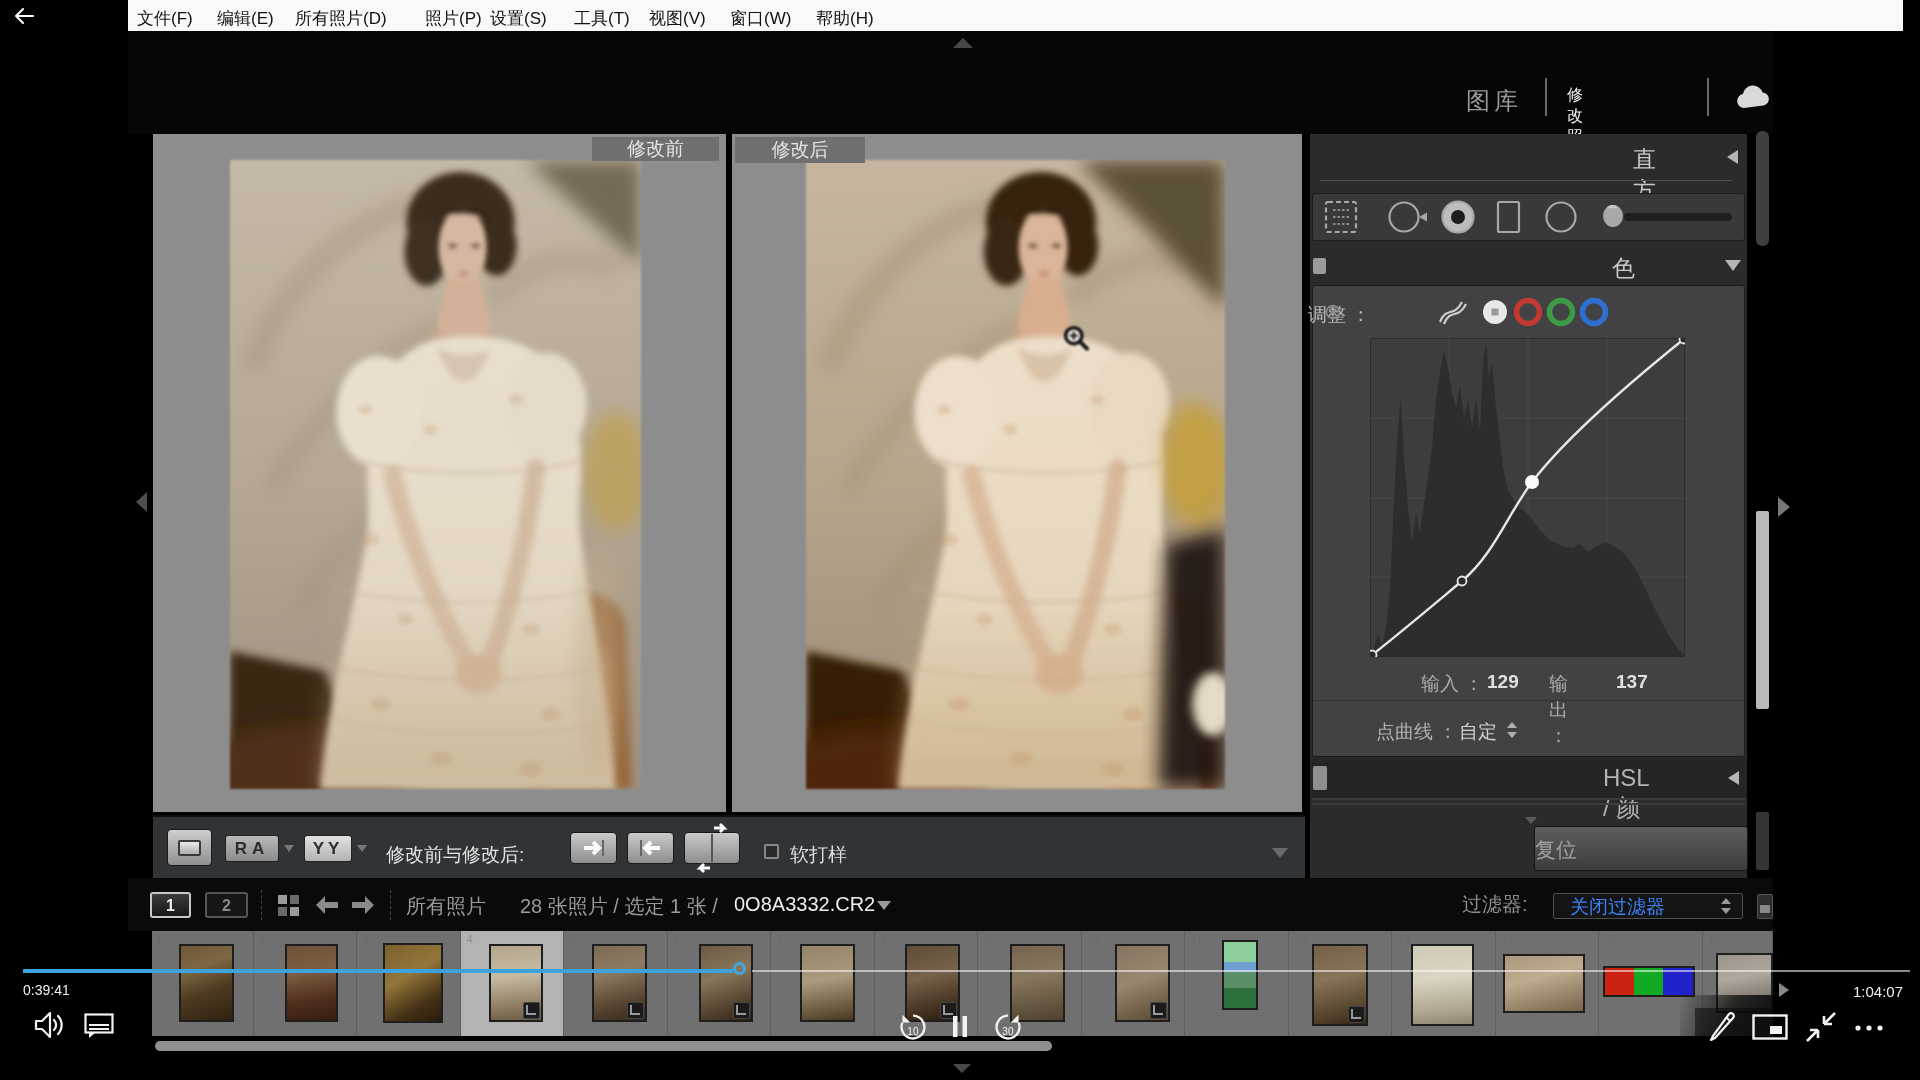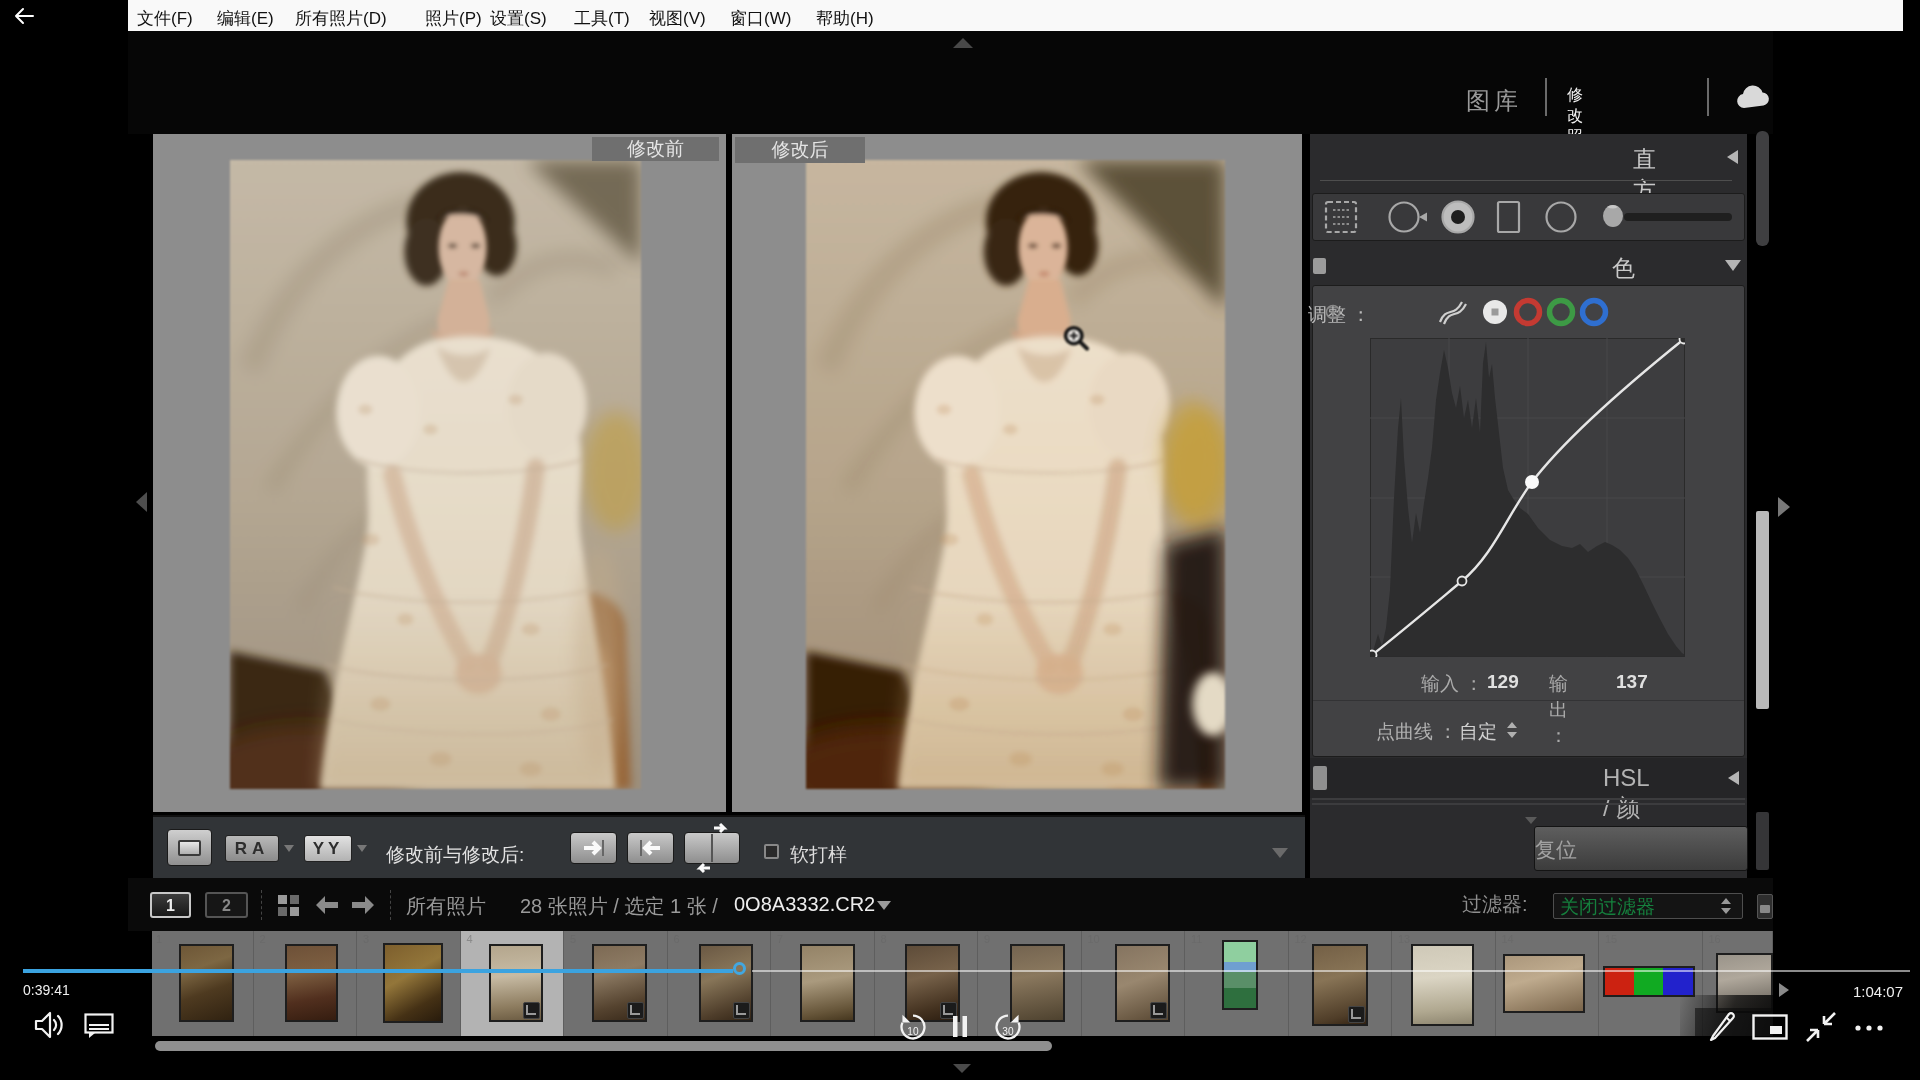--- a/index.html
+++ b/index.html
@@ -280,21 +280,21 @@
     </svg>
 <svg class="a" style="left:350px;top:894px" width="26" height="22" viewBox="0 0 26 22">
       <path d="M15 2 L24 11 L15 20 V14 H2 V8 H15 Z" fill="#8a8a8a"></path>
     </svg>
 <div class="a" style="left:390px;top:890px;width:1px;height:30px;border-left:1px dashed #444"></div>
 <div class="a" style="left:406px;top:893px;font-size:20px;color:#9a9a9a">所有照片</div>
 <div class="a" style="left:520px;top:893px;font-size:20px;color:#9a9a9a">28 张照片 / 选定 1 张 /</div>
 <div class="a" style="left:734px;top:893px;font-size:20px;color:#ededed">0O8A3332.CR2</div>
 <div class="a" style="left:877px;top:901px;width:0;height:0;border-left:7px solid transparent;border-right:7px solid transparent;border-top:9px solid #9a9a9a"></div>
 <div class="a" style="left:1462px;top:891px;font-size:20px;color:#8e8e8e">过滤器:</div>
-<div class="a" style="left:1553px;top:893px;width:190px;height:26px;background:#141414;border:1px solid #4e4e4e;border-radius:2px;color:#15803d;font-size:19px;line-height:25px;padding-left:6px">关闭过滤器</div>
+<div class="a" style="left:1553px;top:893px;width:190px;height:26px;background:#141414;border:1px solid #4e4e4e;border-radius:2px;color:#3b82f6;font-size:19px;line-height:25px;padding-left:16px">关闭过滤器</div>
 <svg class="a" style="left:1718px;top:897px" width="16" height="18" viewBox="0 0 16 18">
       <path d="M8 1 L13 7 H3 Z M8 17 L3 11 H13 Z" fill="#999"></path>
     </svg>
 <div class="a" style="left:1757px;top:894px;width:16px;height:25px;background:#2e2e2e;border:1px solid #555;border-radius:2px"></div>
 <div class="a" style="left:1760px;top:905px;width:10px;height:8px;background:#888;border-radius:1px"></div>
 
 <div id="filmstrip" class="a" style="left:152px;top:931px;width:1621px;height:105px;background:#707070"></div>
 
 <div class="a" style="left:252.5px;top:931px;width:1px;height:105px;background:#5e5e5e"></div>
 <div class="a" style="left:156px;top:933px;font-size:11px;color:#6a6a6a">1</div>

